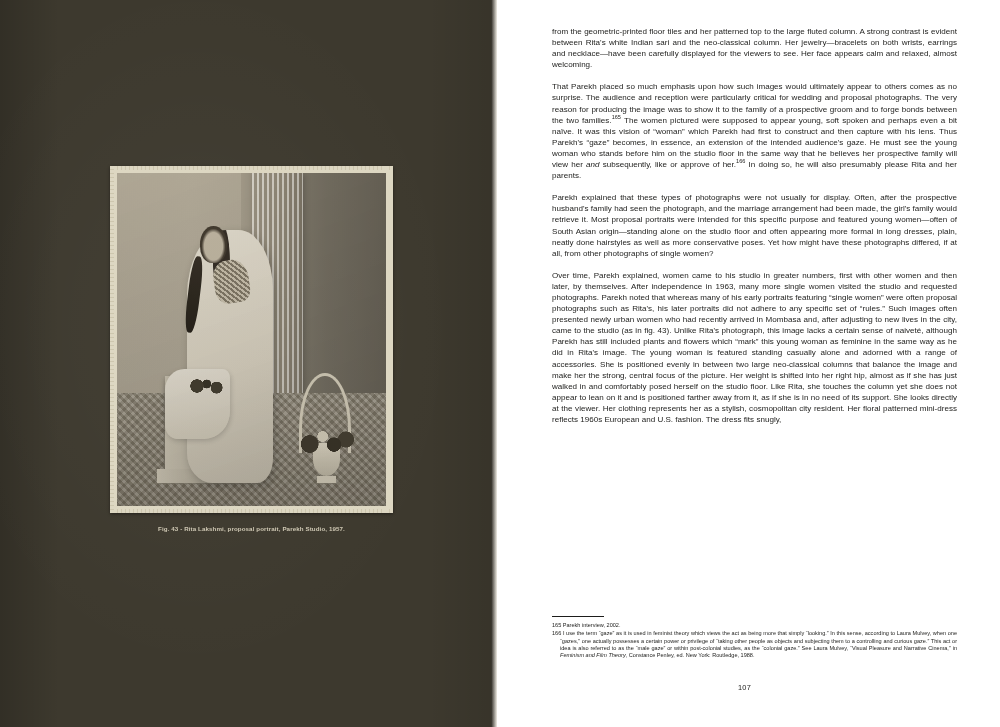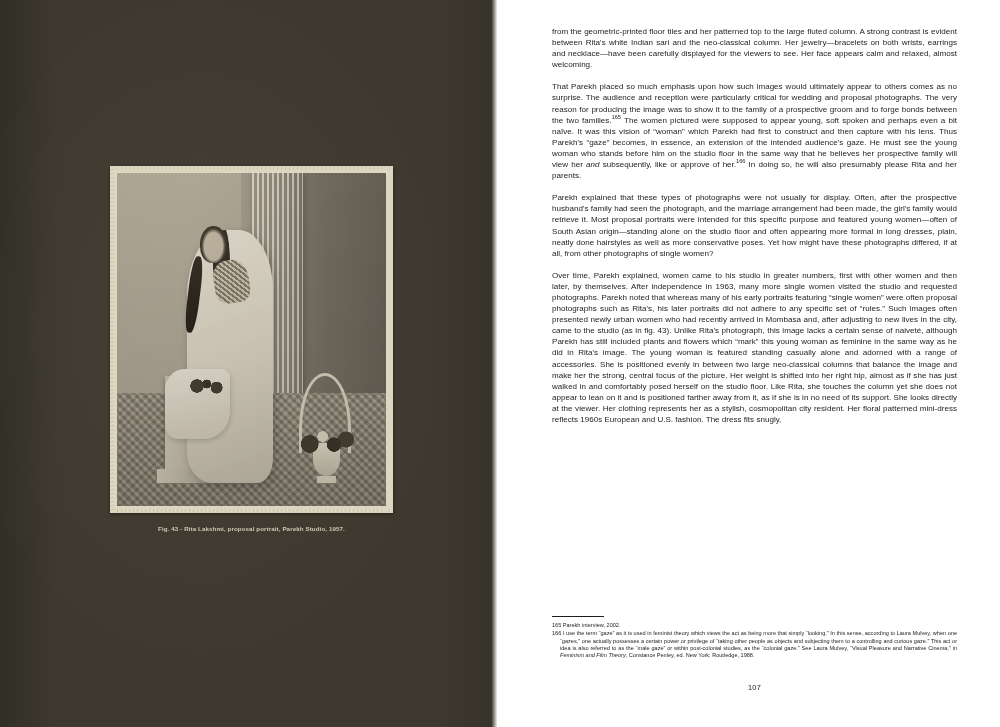--- a/index.html
+++ b/index.html
@@ -368,21 +368,21 @@
     text-align: justify;
     margin-bottom: 1px;
   }
   .footnote.indented {
     padding-left: 8px;
     text-indent: -8px;
   }
 
   .folio {
     position: absolute;
-    left: 55px;
+    left: 45px;
     top: 683px;
     width: 405px;
     text-align: center;
     font-size: 7.4px;
     color: #1d1d1b;
     letter-spacing: 0.3px;
   }
 </style>
 </head>
 <body>

